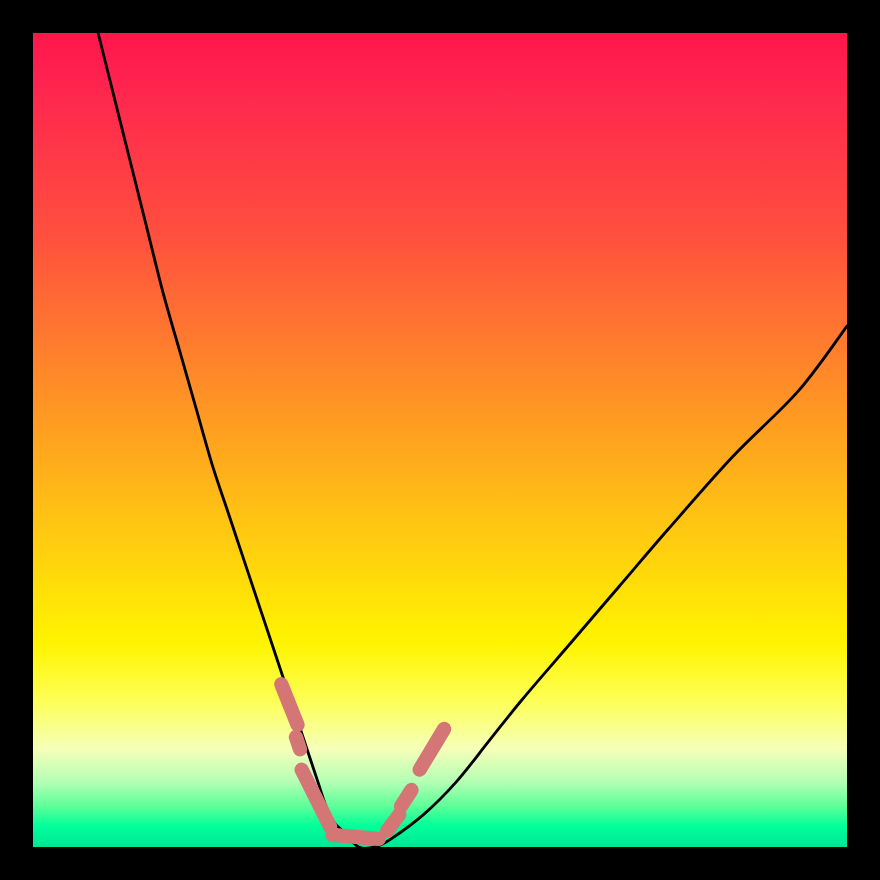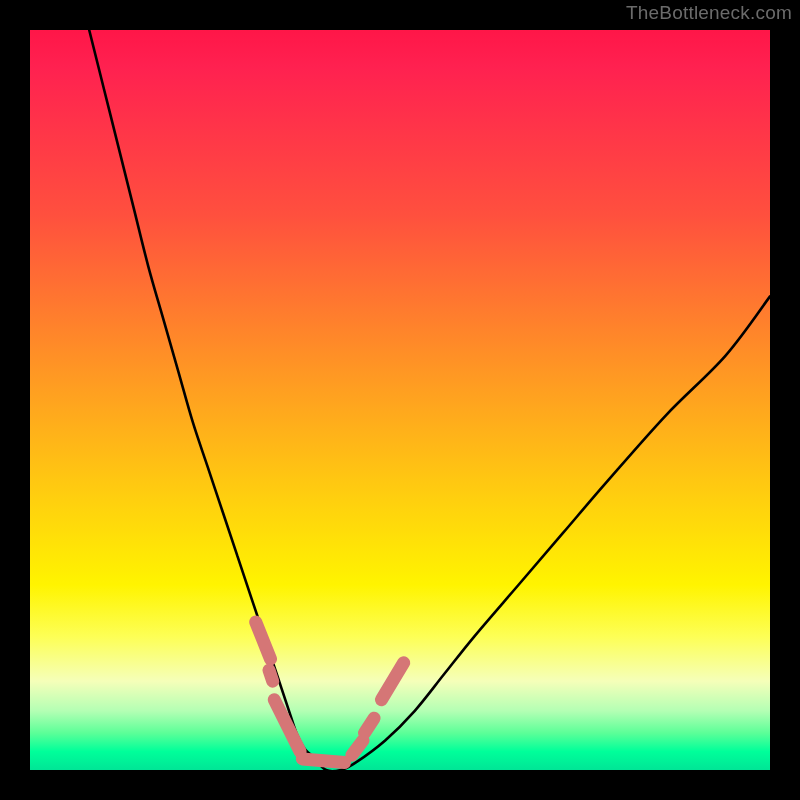--- a/index.html
+++ b/index.html
@@ -57,21 +57,20 @@
     top: 0;
     width: 740px;
     height: 740px;
     overflow: visible;
   }
 </style>
 </head>
 <body>
 
 <div class="frame">
-  <div class="watermark">TheBottleneck.com</div>
 
   <div class="plot-area">
     <svg class="curve" viewBox="0 0 740 740" preserveAspectRatio="none">
       <path id="main-curve" fill="none" stroke="#000" stroke-width="2.6" stroke-linecap="round" d="M 59.2 0 C 61.66666666666667 9.866666666666655, 69.06666666666666 39.4666666666666, 74 59.19999999999993 C 78.93333333333334 78.93333333333327, 83.86666666666666 98.66666666666663, 88.8 118.39999999999998 C 93.73333333333333 138.13333333333333, 98.66666666666667 157.8666666666667, 103.60000000000001 177.60000000000002 C 108.53333333333335 197.33333333333334, 113.46666666666667 218.29999999999995, 118.4 236.79999999999995 C 123.33333333333334 255.29999999999995, 128.26666666666665 271.33333333333337, 133.2 288.6 C 138.13333333333333 305.8666666666667, 143.06666666666666 323.1333333333333, 148 340.4 C 152.93333333333334 357.66666666666663, 157.86666666666667 376.1666666666667, 162.8 392.20000000000005 C 167.73333333333335 408.2333333333334, 172.66666666666666 421.8, 177.6 436.6 C 182.53333333333333 451.40000000000003, 187.46666666666667 466.2, 192.4 481 C 197.33333333333334 495.8, 202.26666666666668 510.59999999999997, 207.20000000000002 525.4 C 212.13333333333335 540.1999999999999, 217.06666666666666 555, 222 569.8 C 226.93333333333334 584.5999999999999, 233.10000000000002 603.1, 236.8 614.2 C 240.5 625.3000000000001, 241.73333333333335 629, 244.20000000000002 636.4 C 246.66666666666669 643.8, 249.13333333333335 651.2, 251.60000000000002 658.6 C 254.0666666666667 666, 256.53333333333336 673.4, 259 680.8 C 261.46666666666664 688.1999999999999, 263.9333333333333 696.8333333333334, 266.4 703 C 268.8666666666667 709.1666666666666, 271.33333333333337 714.0999999999999, 273.8 717.8 C 276.26666666666665 721.5, 277.5 721.5, 281.2 725.2 C 284.9 728.9000000000001, 291.06666666666666 737.5333333333333, 296 740 C 300.93333333333334 742.4666666666667, 305.8666666666667 741.2333333333333, 310.8 740 C 315.73333333333335 738.7666666666667, 318.20000000000005 737.5333333333333, 325.6 732.6 C 333 727.6666666666667, 345.3333333333333 719.0333333333333, 355.2 710.4 C 365.06666666666666 701.7666666666667, 374.93333333333334 691.9, 384.8 680.8 C 394.6666666666667 669.6999999999999, 404.53333333333336 656.1333333333333, 414.40000000000003 643.8 C 424.2666666666667 631.4666666666666, 431.6666666666667 621.5999999999999, 444 606.8 C 456.3333333333333 592, 473.6 572.2666666666667, 488.40000000000003 555 C 503.20000000000005 537.7333333333333, 518 520.4666666666667, 532.8 503.2 C 547.5999999999999 485.93333333333334, 559.9333333333334 471.1333333333333, 577.2 451.4 C 594.4666666666667 431.66666666666663, 616.6666666666666 405.76666666666665, 636.4 384.8 C 656.1333333333333 363.83333333333337, 678.3333333333333 345.3333333333333, 695.5999999999999 325.59999999999997 C 712.8666666666666 305.8666666666666, 732.6 276.26666666666665, 740 266.4"></path>
       <g id="highlight-group">
           <line x1="225.7" y1="592" x2="240.5" y2="629" stroke="#d57676" stroke-width="13" stroke-linecap="round"></line>
           <line x1="239.01999999999995" y1="640.1" x2="242.71999999999997" y2="651.2" stroke="#d57676" stroke-width="13" stroke-linecap="round"></line>
           <line x1="244.20000000000002" y1="669.7" x2="270.09999999999997" y2="721.5" stroke="#d57676" stroke-width="13" stroke-linecap="round"></line>
           <line x1="272.32" y1="728.9" x2="314.5" y2="732.6" stroke="#d57676" stroke-width="13" stroke-linecap="round"></line>
           <line x1="321.9" y1="725.2" x2="333" y2="710.4" stroke="#d57676" stroke-width="13" stroke-linecap="round"></line>

